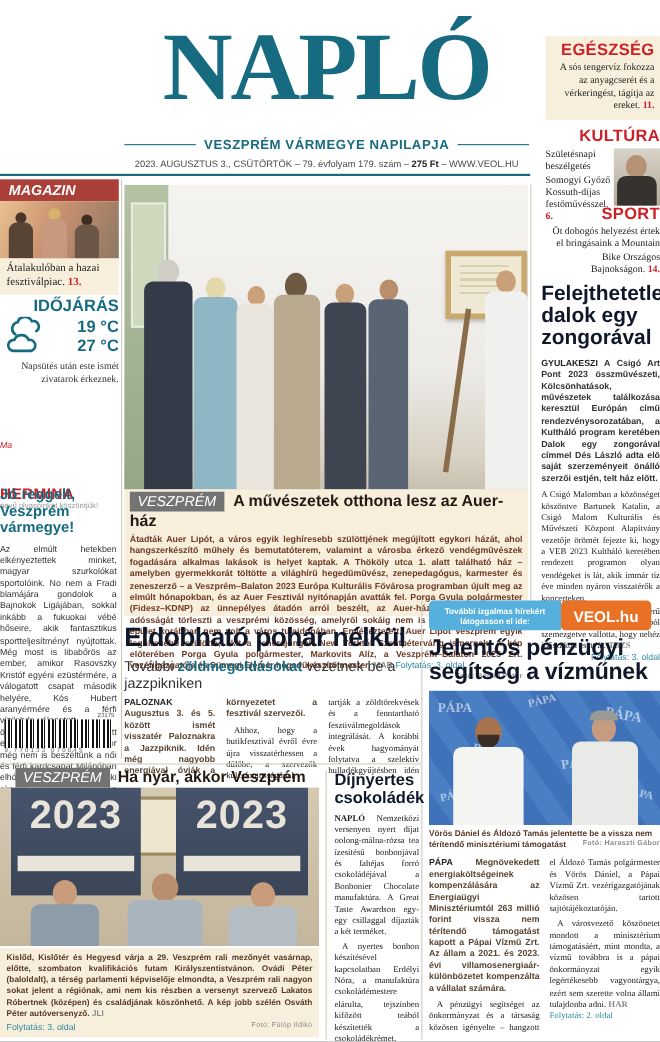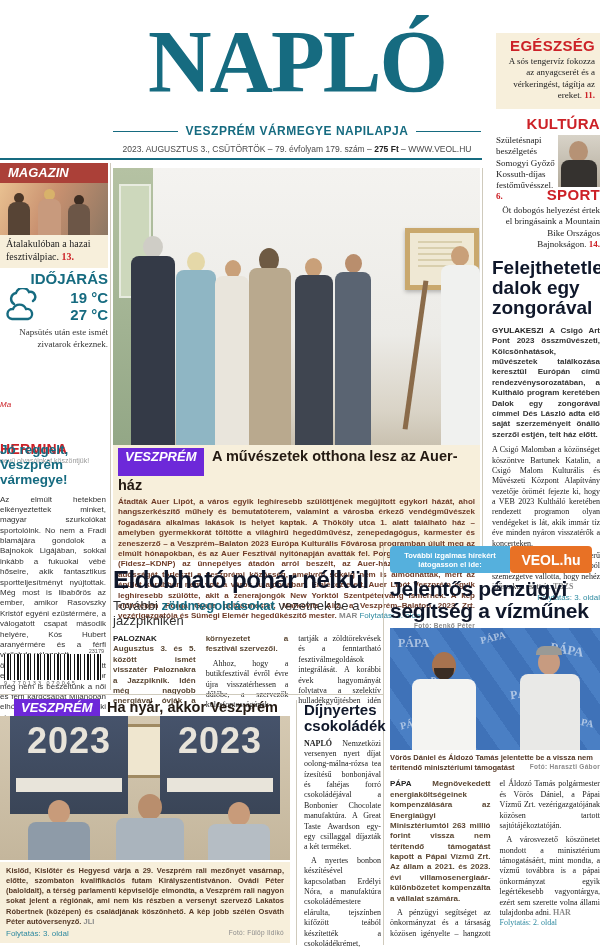--- a/index.html
+++ b/index.html
@@ -7,22 +7,22 @@
         font-family:"Liberation Sans",sans-serif;color:#222;}
   .abs{position:absolute;}
   .serif{font-family:"Liberation Serif",serif;}
   .teal{color:#166b80;}
   .redtxt{color:#cc2127;margin-top:32px;}
   .just{text-align:justify;}
   .rt{text-align:right;}
   .b{font-weight:bold;}
   .sec-title{font-weight:bold;color:#cc2127;font-size:15px;letter-spacing:.3px;}
   .h-serif{font-family:Liberation Sans, sans-serif;font-weight:bold;color:#0f172a;}
-  .lbl{background:#6d28d9;color:#fff;font-weight:bold;font-style:italic;
-       padding:1px 7px 12px;display:inline-block;font-size:13px;}
+  .lbl{background:#737373;color:#fff;font-weight:normal;font-style:italic;
+       padding:1px 7px 2px;display:inline-block;font-size:13px;}
   .body8{font-size:8px;line-height:1.3;}
   .lede{font-weight:bold;color:#6e3a26;}
   .cap{font-weight:bold;color:#553826;font-size:7.5px;line-height:1.35;}
   .cont{color:#2f8aa0;}
   .credit{color:#8a8a8a;font-size:6.5px;letter-spacing:.3px;}
   .bygray{color:#8a8a8a;font-weight:bold;}
   .beige{background:#f7efdb;}
   .vline{background:#cfcabc;width:1px;}
   .hline{background:#cfcabc;height:1px;}
   .photo{position:absolute;overflow:hidden;}

